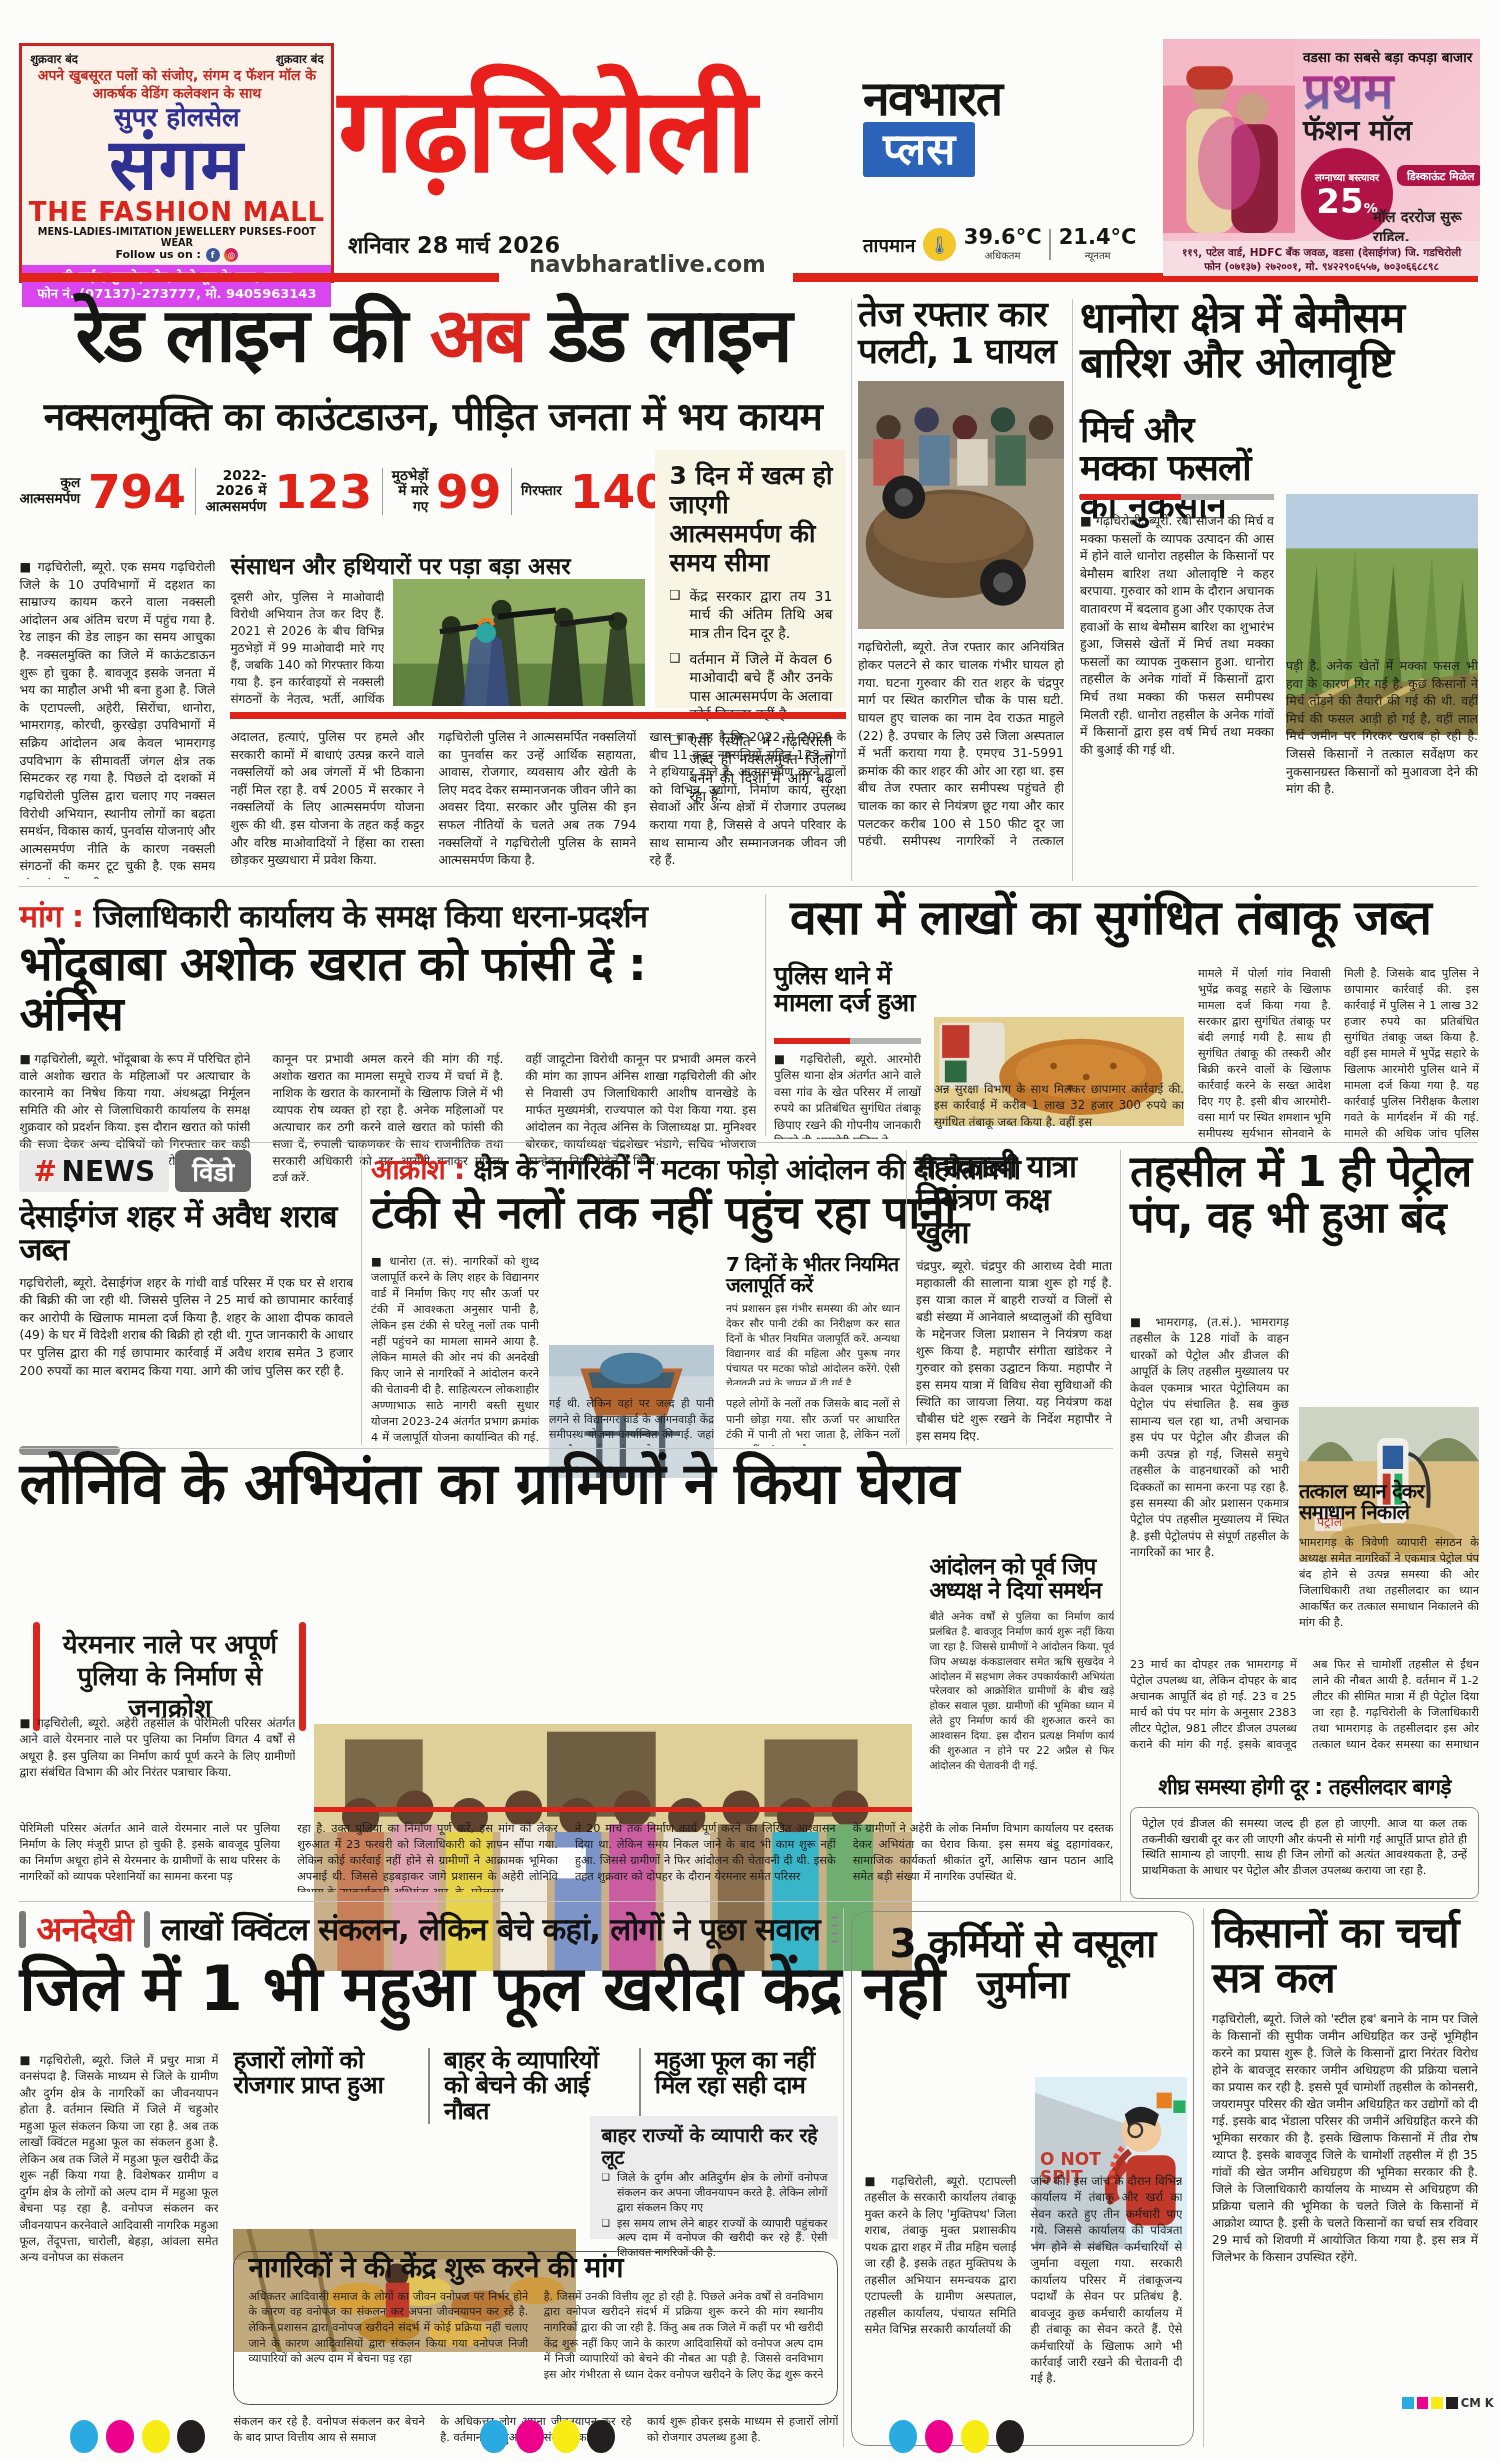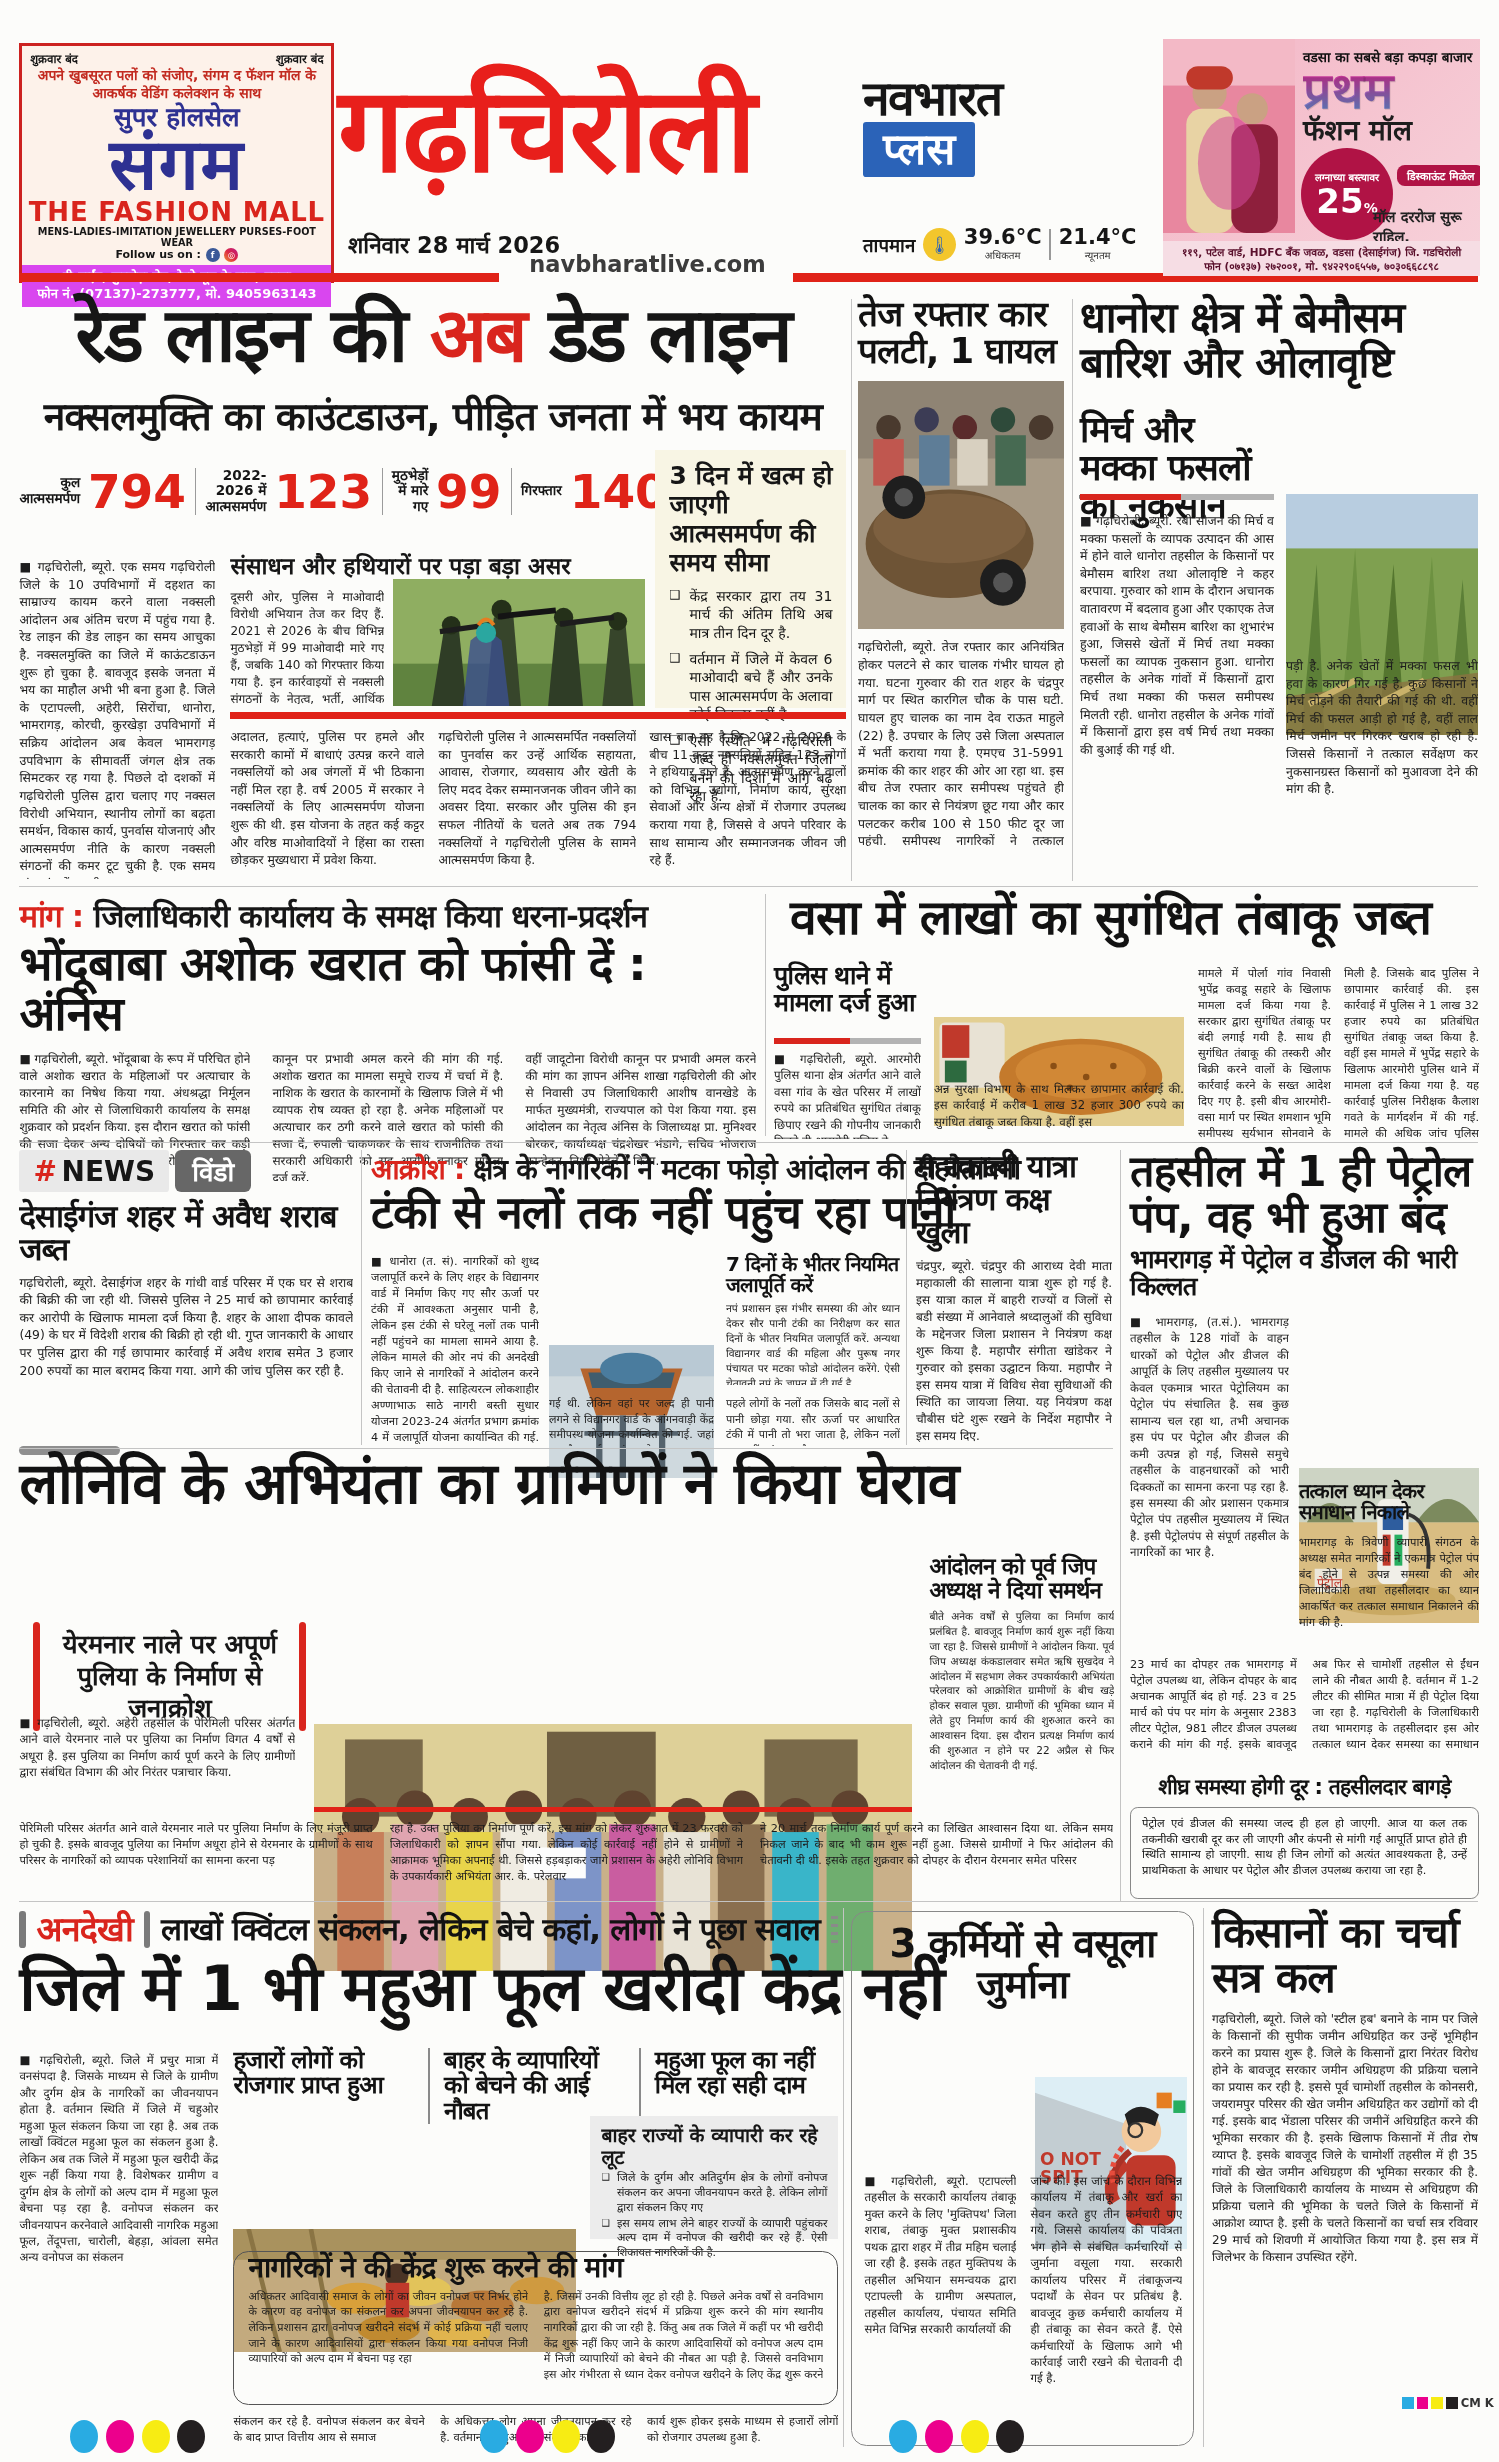--- a/index.html
+++ b/index.html
@@ -361,21 +361,20 @@
 
   <div class="abs vline" style="left:906px;top:1150px;height:295px;"></div>
   <div class="abs" style="left:916px;top:1150px;width:196px;height:295px;">
     <div class="hl" style="font-size:31px;">महाकाली यात्रा नियंत्रण कक्ष खुला</div>
     <div class="body-txt clip" style="margin-top:9.3px;height:203px;font-size:12px;">चंद्रपुर, ब्यूरो.  चंद्रपुर की आराध्य देवी माता महाकाली की सालाना यात्रा शुरू हो गई है. इस यात्रा काल में बाहरी राज्यों व जिलों से बडी संख्या में आनेवाले श्रध्दालुओं की सुविधा के मद्देनजर जिला प्रशासन ने नियंत्रण कक्ष शुरू किया है. महापौर संगीता खांडेकर ने गुरुवार को इसका उद्घाटन किया. महापौर ने इस समय यात्रा में विविध सेवा सुविधाओं की स्थिति का जायजा लिया. यह नियंत्रण कक्ष चौबीस घंटे शुरू रखने के निर्देश महापौर ने इस समय दिए.</div>
   </div>
 
   <div class="abs vline" style="left:1120px;top:1150px;height:751px;"></div>
   <div class="abs" style="left:1130px;top:1149px;width:349px;height:754px;">
     <div class="hl" style="font-size:43px;">तहसील में 1 ही पेट्रोल पंप, वह भी हुआ बंद</div>
-    <div class="hl" style="font-size:25.6px;margin-top:6.2px;">भामरागड़ में पेट्रोल व डीजल की भारी किल्लत</div>
     <div class="abs body-txt clip" style="left:0;top:165px;width:159px;height:334px;font-size:11.6px;">■ भामरागड़, (त.सं.). भामरागड़ तहसील के 128 गांवों के वाहन धारकों को पेट्रोल और डीजल की आपूर्ति के लिए तहसील मुख्यालय पर केवल एकमात्र भारत पेट्रोलियम का पेट्रोल पंप संचालित है. सब कुछ सामान्य चल रहा था, तभी अचानक इस पंप पर पेट्रोल और डीजल की कमी उत्पन्न हो गई, जिससे समुचे तहसील के वाहनधारकों को भारी दिक्कतों का सामना करना पड़ रहा है. इस समस्या की ओर प्रशासन एकमात्र पेट्रोल पंप तहसील मुख्यालय में स्थित है. इसी पेट्रोलपंप से संपूर्ण तहसील के नागरिकों का भार है.</div>
     <div class="abs photo" style="left:169px;top:167px;width:180px;height:155px;">
       <svg viewBox="0 0 23 20" preserveAspectRatio="none">
         <rect width="23" height="20" fill="#d9bd82"></rect>
         <rect width="23" height="7" fill="#cdd4c4"></rect>
         <path d="M1 7 Q4 2 7 7 Z" fill="#7c8a5e"></path>
           <path d="M15 7 Q19 1 23 7 Z" fill="#7c8a5e"></path>
         <rect x="10" y="4" width="4" height="11" rx="1" fill="#f1efe8"></rect>
         <rect x="10.7" y="5" width="2.6" height="3" fill="#2e5d9e"></rect>
         <rect x="10.7" y="8.6" width="1" height="4" fill="#c0392b"></rect>
@@ -433,20 +432,21 @@
     </div>
     <div class="abs" style="left:910px;top:102px;width:185px;">
       <div class="hl" style="font-size:22.5px;">आंदोलन को पूर्व जिप अध्यक्ष ने दिया समर्थन</div>
       <div class="body-txt clip" style="margin-top:6.2px;height:178px;font-size:10.5px;">बीते अनेक वर्षों से पुलिया का निर्माण कार्य प्रलंबित है. बावजूद निर्माण कार्य शुरू नहीं किया जा रहा है. जिससे ग्रामीणों ने आंदोलन किया. पूर्व जिप अध्यक्ष कंकडालवार समेत ऋषि सुखदेव ने आंदोलन में सहभाग लेकर उपकार्यकारी अभियंता परेलवार को आक्रोशित ग्रामीणों के बीच खड़े होकर सवाल पूछा. ग्रामीणों की भूमिका ध्यान में लेते हुए निर्माण कार्य की शुरुआत करने का आश्वासन दिया. इस दौरान प्रत्यक्ष निर्माण कार्य की शुरुआत न होने पर 22 अप्रैल से फिर आंदोलन की चेतावनी दी गई.</div>
     </div>
     <div class="abs redbar" style="left:295px;top:354px;width:598px;height:5.4px;"></div>
     <div style="position:absolute;left:0;top:368px;width:1094px;display:flex;gap:17px;">
       <div class="body-txt clip" style="flex:1;height:71px;font-size:11.3px;">पेरिमिली परिसर अंतर्गत आने वाले येरमनार नाले पर पुलिया निर्माण के लिए मंजूरी प्राप्त हो चुकी है. इसके बावजूद पुलिया का निर्माण अधूरा होने से येरमनार के ग्रामीणों के साथ परिसर के नागरिकों को व्यापक परेशानियों का सामना करना पड़</div>
       <div class="body-txt clip" style="flex:1;height:71px;font-size:11.3px;">रहा है. उक्त पुलिया का निर्माण पूर्ण करें, इस मांग को लेकर शुरुआत में 23 फरवरी को जिलाधिकारी को ज्ञापन सौंपा गया. लेकिन कोई कार्रवाई नहीं होने से ग्रामीणों ने आक्रामक भूमिका अपनाई थी. जिससे हड़बड़ाकर जागे प्रशासन के अहेरी लोनिवि विभाग के उपकार्यकारी अभियंता आर. के. परेलवार</div>
       <div class="body-txt clip" style="flex:1;height:71px;font-size:11.3px;">ने 20 मार्च तक निर्माण कार्य पूर्ण करने का लिखित आश्वासन दिया था. लेकिन समय निकल जाने के बाद भी काम शुरू नहीं हुआ. जिससे ग्रामीणों ने फिर आंदोलन की चेतावनी दी थी. इसके तहत शुक्रवार को दोपहर के दौरान येरमनार समेत परिसर</div>
+      <div class="body-txt clip" style="flex:1;height:71px;font-size:11.3px;">के ग्रामीणों ने अहेरी के लोक निर्माण विभाग कार्यालय पर दस्तक देकर अभियंता का घेराव किया. इस समय बंडू दहागांवकर, सामाजिक कार्यकर्ता श्रीकांत दुर्गे, आसिफ खान पठान आदि समेत बड़ी संख्या में नागरिक उपस्थित थे.</div>
     </div>
   </div>
 
   <div class="abs hline" style="left:19.4px;top:1901px;width:1459px;"></div>
 
   <div class="abs" style="left:19.4px;top:1908px;width:819px;height:543px;">
     <div style="display:flex;align-items:center;gap:11px;height:43px;">
       <span style="width:6.2px;height:37px;background:#7a7a7a;border-radius:3.1px;"></span>
       <span class="hl red" style="font-size:34px;">अनदेखी</span>
       <span style="width:6.2px;height:37px;background:#7a7a7a;border-radius:3.1px;"></span>

